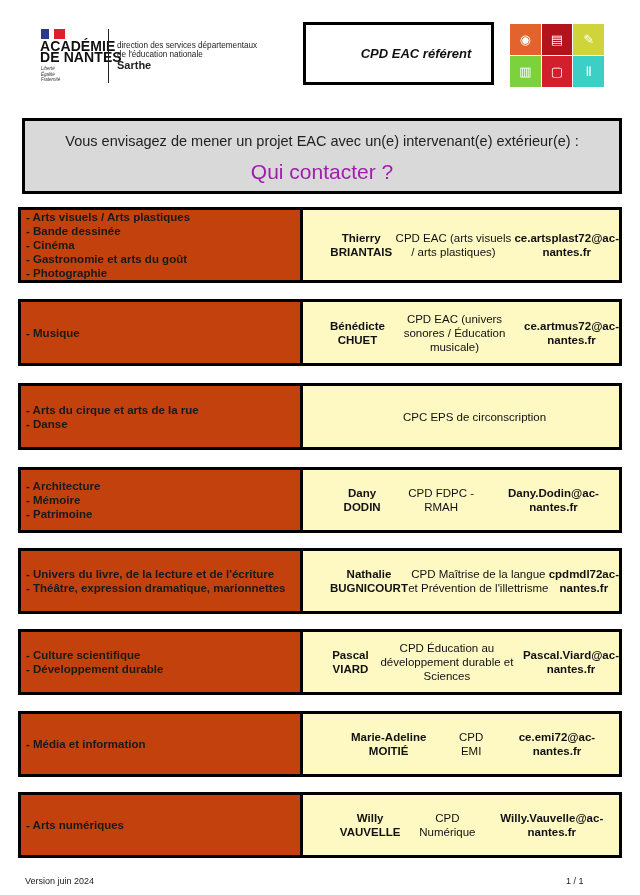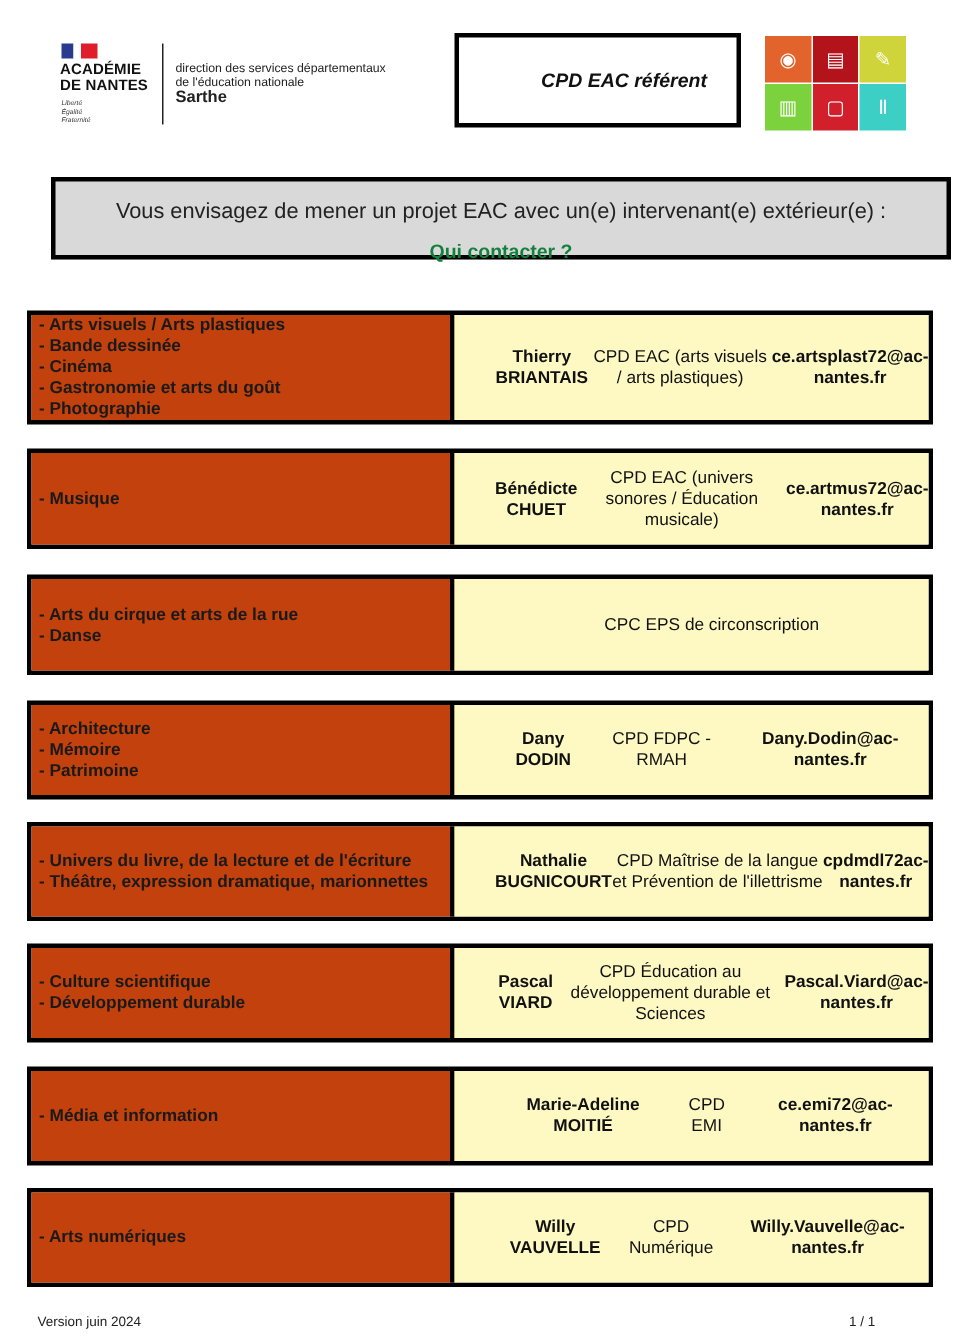--- a/index.html
+++ b/index.html
@@ -4,35 +4,35 @@
 <style>
   html, body { margin:0; padding:0; background:#ffffff; }
   body { width:640px; height:895px; position:relative; overflow:hidden; font-family:"Liberation Sans", sans-serif; color:#111; }
   .abs { position:absolute; }
 
   
   .flag { left:41px; top:29px; width:24px; height:10px; display:flex; }
   .flag .b { width:8px; height:10px; background:#2a3b8f; }
   .flag .w { width:5px; height:10px; background:#fff; }
   .flag .r { width:11px; height:10px; background:#e01e2b; }
-  .acad { left:40px; top:41px; font-weight:bold; font-size:10px; line-height:11px; color:#111; letter-spacing:0.1px; }
+  .acad { left:40px; top:41px; font-weight:bold; font-size:14px; line-height:11px; color:#111; letter-spacing:0.1px; }
   .devise { left:41px; top:66px; font-size:4.5px; line-height:5.5px; font-style:italic; color:#333; }
   .vsep { left:108px; top:29px; width:1px; height:54px; background:#222; }
   .dsden { left:117px; top:41px; font-size:8.2px; line-height:9px; color:#222; }
   .dsden .sarthe { font-size:11px; font-weight:bold; line-height:12px; display:block; }
 
   .refbox { left:303px; top:22px; width:191px; height:63px; border:3px solid #000; box-sizing:border-box; display:flex; align-items:center; justify-content:center; font-style:italic; font-weight:bold; font-size:13px;padding-left:35px; }
 
   .tiles { left:510px; top:24px; width:94px; height:63px; display:grid; grid-template-columns:repeat(3,1fr); grid-template-rows:repeat(2,1fr); gap:1px; background:#fff; }
   .tile { display:flex; align-items:center; justify-content:center; font-size:13px; color:#fff; }
 
   
-  .intro { left:22px; top:118px; width:600px; height:55px; background:#d9d9d9; border:3px solid #000; box-sizing:border-box; text-align:center;margin-left:12px; }
+  .intro { left:22px; top:118px; width:600px; height:76px; background:#d9d9d9; border:3px solid #000; box-sizing:border-box; text-align:center; }
   .intro .q1 { margin-top:12px; font-size:14.5px; color:#222; }
-  .intro .q2 { margin-top:11px; font-size:13px; font-weight:bold; color:#15803d; }
+  .intro .q2 { margin-top:11px; font-size:21px; font-weight:normal; color:#a21caf; }
 
   
   .row { left:18px; width:604px; border:3px solid #000; box-sizing:border-box; display:flex; }
   .row .cat { width:282px; background:#c2410c; border-right:3px solid #000; box-sizing:border-box; padding-left:5px; display:flex; flex-direction:column; justify-content:center; font-weight:bold; font-size:11.5px; line-height:14px; color:#1a1a1a; }
   .row .contact { flex:1; background:#fef9c3; display:flex; flex-direction:row; justify-content:center; align-items:center; text-align:center; font-size:11.5px; line-height:14px; color:#111;padding-left:27px; }
   .contact .name, .contact .email { font-weight:bold; }
   .contact .single { font-weight:normal; }
 
   .footer-left { left:25px; top:876px; font-size:9px; color:#222; }
   .footer-right { left:566px; top:876px; font-size:9px; color:#222; }

